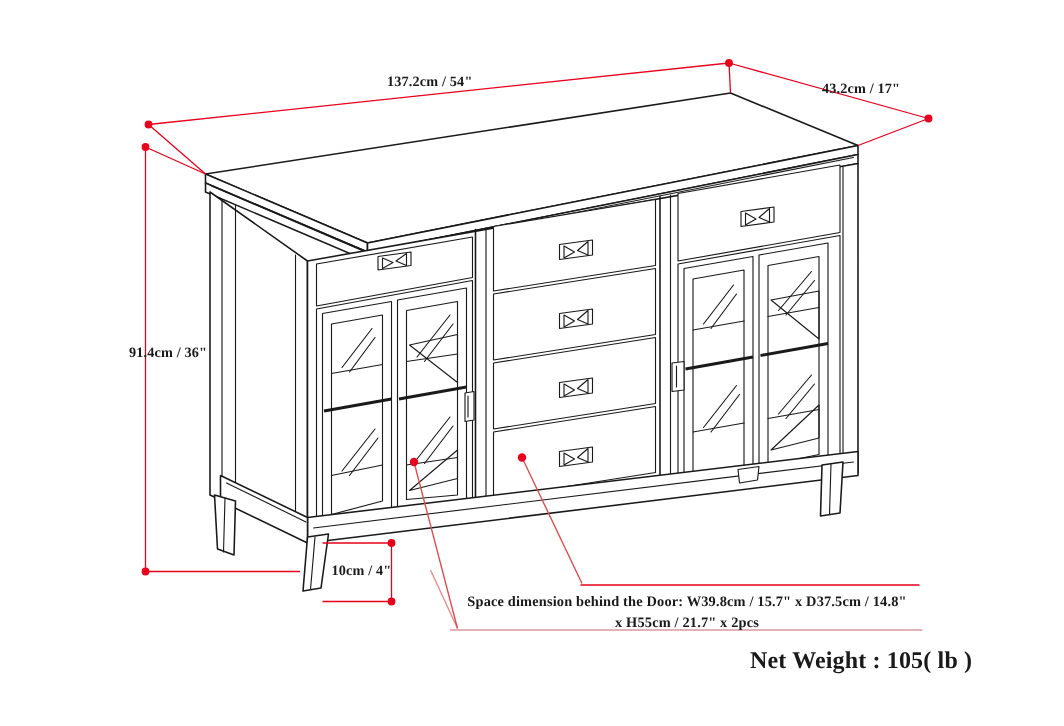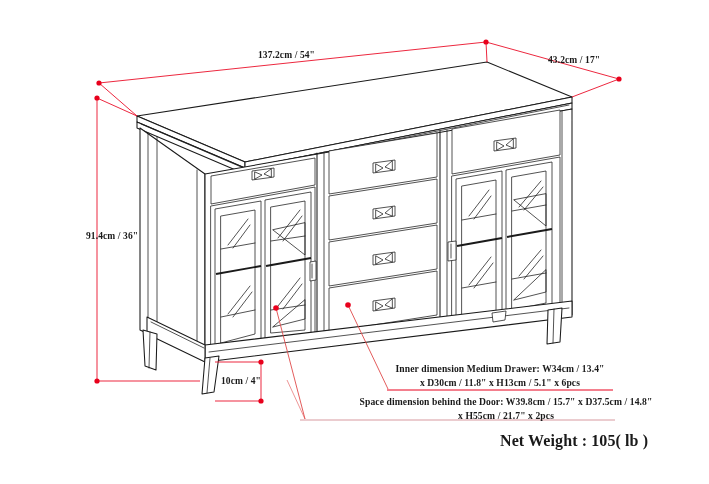--- a/index.html
+++ b/index.html
@@ -52,21 +52,21 @@
   }
   .weight-text {
     font-size: 16px;
   }
   #label-width  { left: 258px; top: 50px; }
   #label-depth  { left: 548px; top: 55px; }
   #label-height { left: 86px;  top: 231px; }
   #label-legs   { left: 221px; top: 376px; }
 
   #annot-drawer { left: 387px; top: 362px; width: 226px; }
-  #annot-door   { left: 303px; top: 395px; width: 310px; margin-left: 48px; }
+  #annot-door   { left: 303px; top: 395px; width: 310px; }
   #label-weight { left: 500px; top: 432px; }
 </style>
 </head>
 <body>
 
 <div id="diagram-root">
 
   <svg id="furniture-svg" viewBox="0 0 709 484">
     <defs>
       <style>
@@ -317,21 +317,19 @@
   </svg>
 
   <div class="dim-label" id="label-width">137.2cm / 54"</div>
 
   <div class="dim-label" id="label-depth">43.2cm / 17"</div>
 
   <div class="dim-label" id="label-height">91.4cm / 36"</div>
 
   <div class="dim-label" id="label-legs">10cm / 4"</div>
 
-  <div class="annot-text" id="annot-drawer">Inner dimension Medium Drawer: W34cm / 13.4"
-x D30cm / 11.8" x H13cm / 5.1" x 6pcs</div>
 
   <div class="annot-text" id="annot-door">Space dimension behind the Door:  W39.8cm / 15.7" x D37.5cm / 14.8"
 x H55cm / 21.7" x 2pcs</div>
 
   <div class="weight-text" id="label-weight">Net Weight : 105( lb )</div>
 
 </div>
 
 </body></html>

